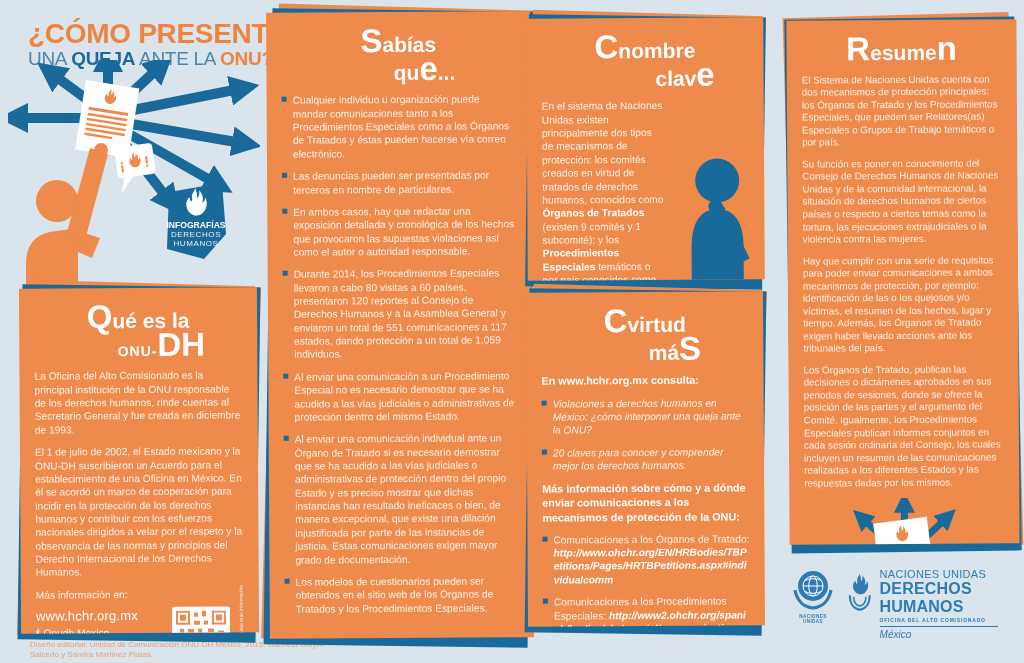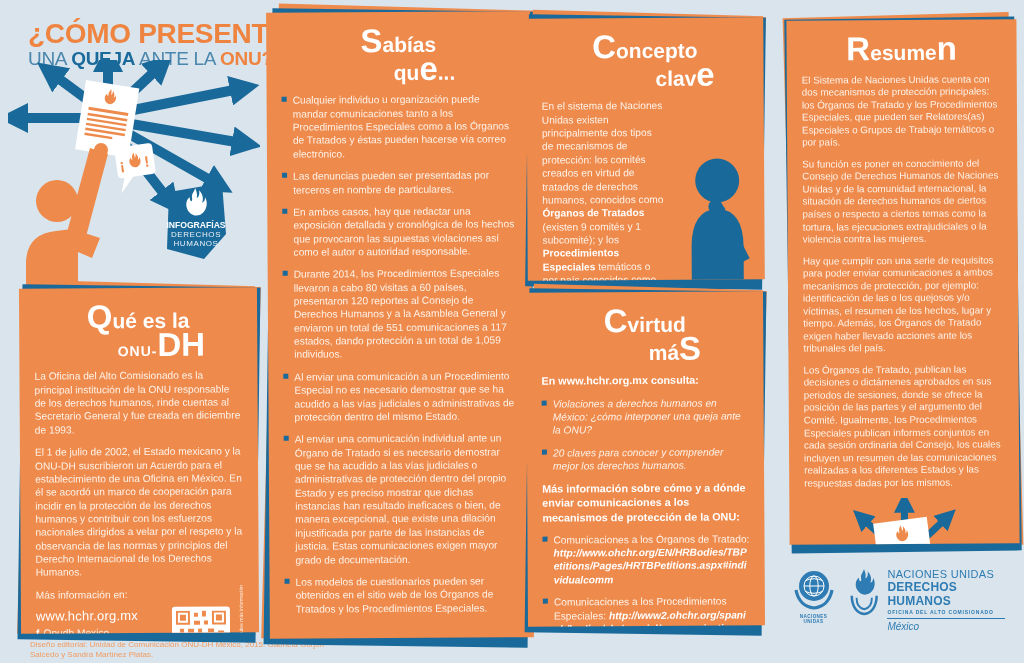--- a/index.html
+++ b/index.html
@@ -65,21 +65,21 @@
   #hero-art{position:absolute;left:8px;top:60px;z-index:1;}
   #badge{position:absolute;left:163px;top:181px;z-index:3;}
   .doc-art{display:block;margin:6px auto 0 auto;}
 
   
   #footer-logos{position:absolute;left:790px;top:568px;width:228px;display:flex;align-items:flex-start;z-index:2;justify-content:space-between;}
   .unlogo{margin-right:10px;text-align:center;}
   .ohchr{display:flex;align-items:flex-start;}
   .ohchr-text{margin-left:6px;color:#2e7cb3;}
   .ot1{font-size:11px;letter-spacing:.3px;}
-  .ot2{font-size:12px;font-weight:bold;letter-spacing:.2px;}
+  .ot2{font-size:16px;font-weight:bold;letter-spacing:.2px;}
   .ot3{font-size:5px;font-weight:bold;letter-spacing:.8px;margin-top:1px;}
   .ot-rule{border-top:1px solid #2e7cb3;margin:3px 0 2px 0;width:118px;}
   .ot4{font-size:10px;font-weight:normal;font-style:italic;}
 </style>
 </head>
 <body>
 
 <div id="poster">
 
   <div class="hero-title">
@@ -222,21 +222,21 @@
       </ul>
 
     </div>
   </div>
 
   <div class="panel" id="panel-conc">
     <div class="back-orange"></div>
     <div class="back-blue"></div>
     <div class="face body-txt">
       <div class="panel-title">
-        <div class="pt1"><span class="big">C</span><span>oncepto</span></div>
+        <div class="pt1"><span class="big">C</span><span>nombre</span></div>
         <div class="pt2" style="padding-left:80px;"><span>clav</span><span class="big">e</span></div>
       </div>
       <div class="thinker-float">
         <svg width="96" height="168" viewBox="0 0 96 168">
           <g fill="#19699a">
             <circle cx="52" cy="26" r="22"></circle>
             <path d="M26,168 L26,92 Q26,56 52,54 Q78,56 78,92 L78,168 Z"></path>
             <polygon points="72,110 44,56 56,48 84,104"></polygon>
             <circle cx="50" cy="52" r="7"></circle>
             <polygon points="40,62 52,46 60,54 48,70"></polygon>

